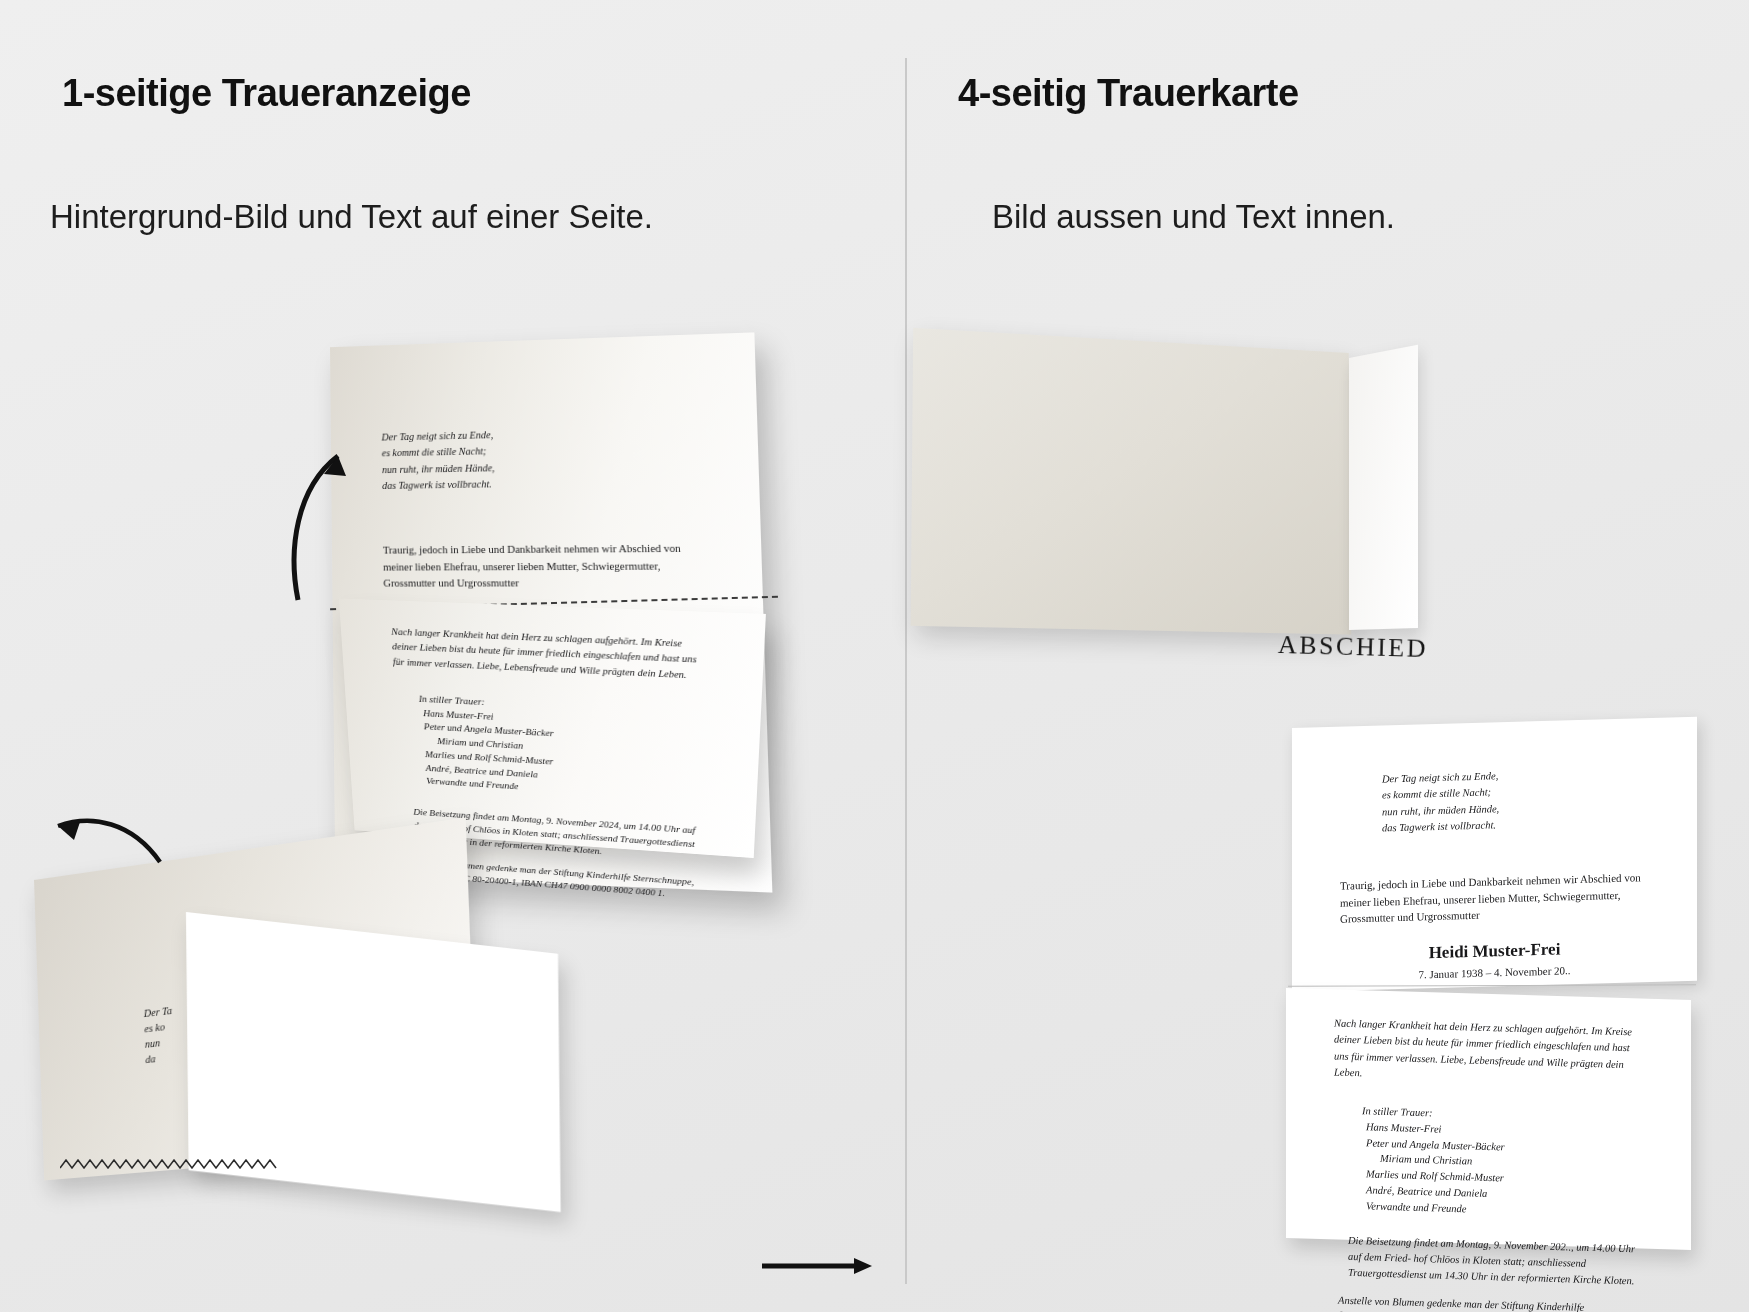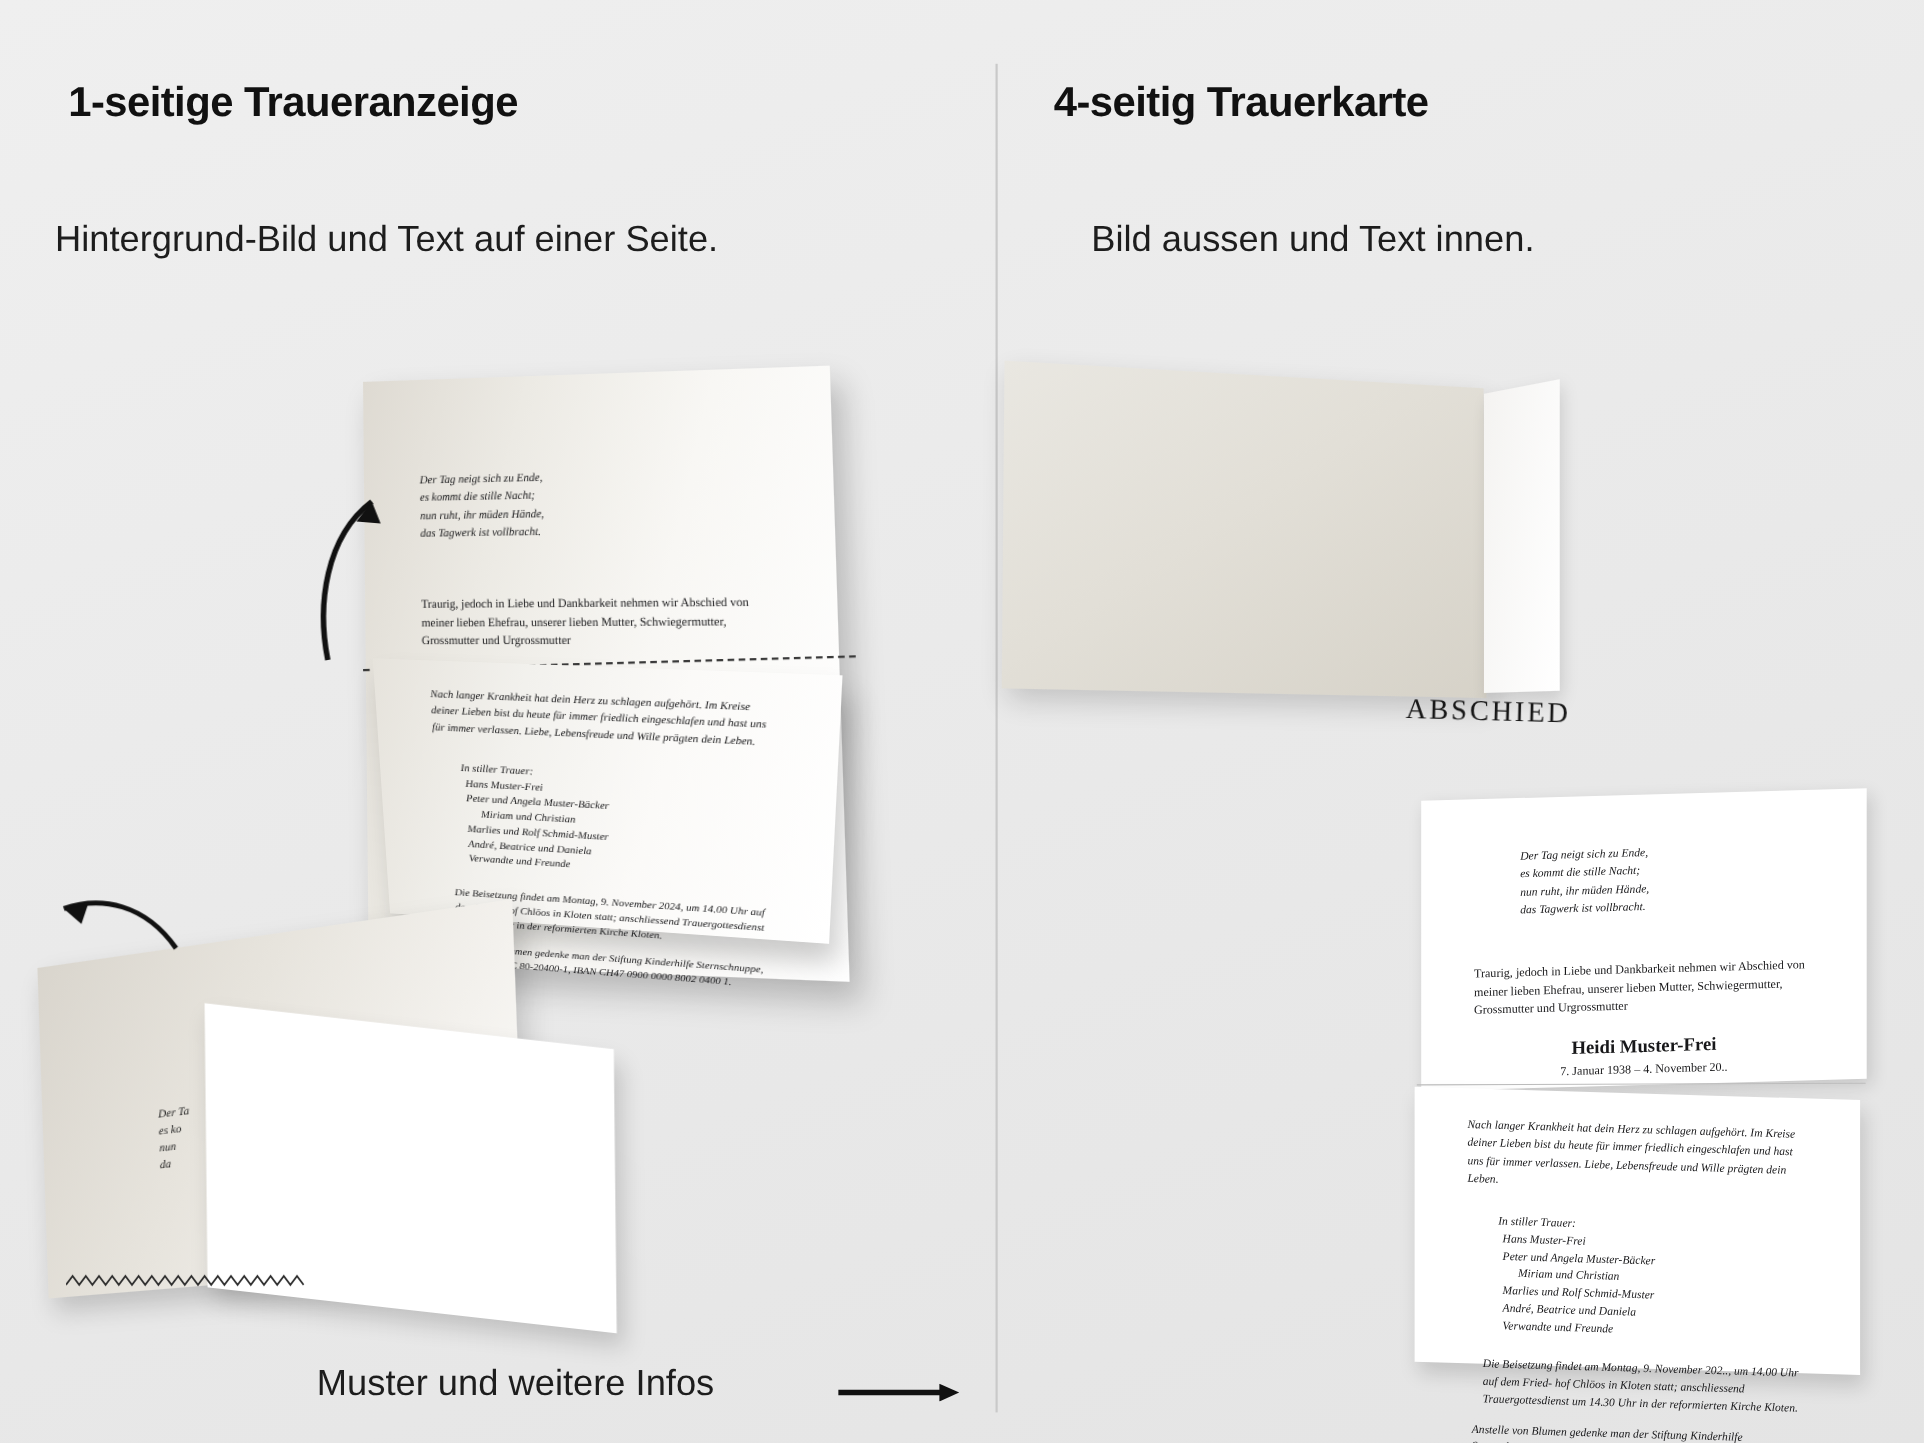--- a/index.html
+++ b/index.html
@@ -353,19 +353,18 @@
         <div class="doc-text t-list">Marlies und Rolf Schmid-Muster</div>
         <div class="doc-text t-list">André, Beatrice und Daniela</div>
         <div class="doc-text t-list">Verwandte und Freunde</div>
       </div>
 
       <div class="doc-text t-info" style="margin-top:20px; padding-left:14px;">Die Beisetzung findet am Montag, 9. November 202.., um 14.00 Uhr auf dem Fried- hof Chlöos in Kloten statt; anschliessend Trauergottesdienst um 14.30 Uhr in der reformierten Kirche Kloten.</div>
       <div class="doc-text t-info" style="margin-top:12px; padding-left:4px;">Anstelle von Blumen gedenke man der Stiftung Kinderhilfe Sternschnuppe, 8006 Zürich, PC 80-20400-1, IBAN CH47 0900 0000 8002 0400 1.</div>
     </div>
   </div>
 
-  <div class="cta">Muster und weitere Infos</div>
   <svg class="cta-arrow" viewBox="0 0 110 16">
     <line x1="0" y1="8" x2="96" y2="8" stroke="#111" stroke-width="5"></line>
     <path d="M92 0 L110 8 L92 16 Z" fill="#111"></path>
   </svg>
 
 </div>
 
 </body></html>

